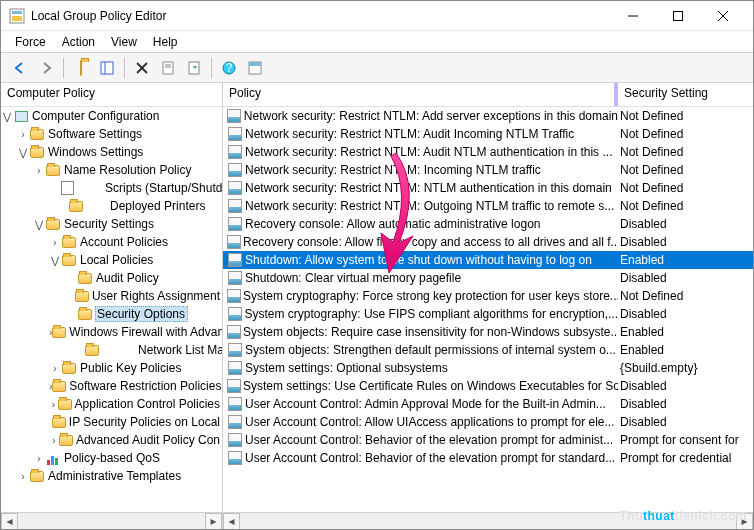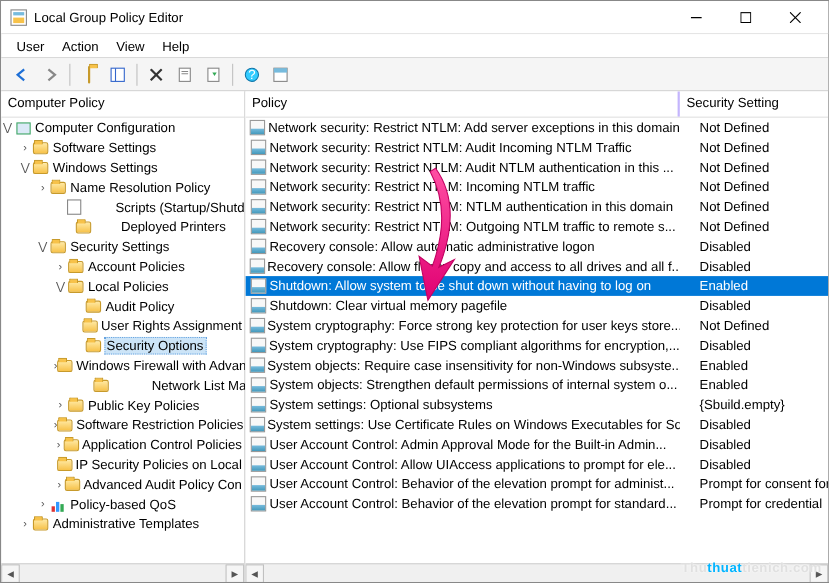--- a/index.html
+++ b/index.html
@@ -20,21 +20,21 @@
 .toolbar { height: 30px; display: flex; align-items: center; padding: 2px 6px; border-bottom: 1px solid #d0d0d0; background: #f5f5f5; }
 .toolbar .tool-btn { width: 24px; height: 24px; display: flex; align-items: center; justify-content: center; margin: 0 1px; border: 1px solid transparent; }
 .toolbar .sep { width: 1px; height: 20px; background: #c0c0c0; margin: 0 4px; }
 
 
 .main { display: flex; height: calc(100% - 82px); }
 .tree-pane { width: 222px; border-right: 1px solid #d0d0d0; overflow: hidden; position: relative; display: flex; flex-direction: column; }
 .list-pane { flex: 1; overflow: hidden; position: relative; display: flex; flex-direction: column; }
 
 .col-header-row { height: 24px; border-bottom: 1px solid #e0e0e0; background: #fff; display: flex; font-size: 12px; }
-.col-header { padding: 3px 6px; border-right: 2px solid #c4b5fd; color: #000; font-weight: normal; }
+.col-header { padding: 3px 6px; border-right: 4px solid #c4b5fd; color: #000; font-weight: normal; }
 
 .tree-body, .list-body { flex:1; overflow: auto; }
 
 
 .tree-node { display: flex; align-items: center; height: 18px; padding-left: 2px; white-space: nowrap; cursor: default; }
 .tree-node .exp { width: 12px; text-align: center; color: #555; font-size: 10px; }
 .tree-node .exp.none { visibility: hidden; }
 .tree-node .label { padding: 0 2px 0 1px; text-align: right; }
 .tree-node.selected .label { background: #cce4f7; border: 1px dotted #66a3e0; }
 .tree-node .nicon { width: 16px; height: 16px; margin: 0 2px 0 0; display:inline-flex;align-items:center;justify-content:center; }
@@ -44,21 +44,21 @@
 .ico-folder:before { content:""; position:absolute; top:-3px; left:0; width:6px; height:3px; background:#f7c24a; border:1px solid #c79a2b; border-bottom:none; border-radius:1px 1px 0 0;}
 .ico-pc { background:#dbe9f7; border:1px solid #4a6; width:13px;height:11px; }
 .ico-scroll { width:13px;height:14px; background:#fff; border:1px solid #888; }
 .ico-bars { width:13px;height:13px; display:flex; align-items:flex-end; gap:1px; }
 .ico-bars span{ width:3px; background:#3a9; }
 .ico-bars span:nth-child(1){height:5px;background:#d33;}
 .ico-bars span:nth-child(2){height:9px;background:#39f;}
 .ico-bars span:nth-child(3){height:7px;background:#3a5;}
 
 
-.list-row { display: flex; align-items: center; height: 18px; white-space: nowrap; gap: 16px; }
+.list-row { display: flex; align-items: center; height: 18px; white-space: nowrap; }
 .list-row .cell-policy { width: 395px; display: flex; align-items: center; overflow: hidden; text-overflow: ellipsis; padding-left: 4px; }
 .list-row .cell-setting { flex:1; padding-left: 2px; overflow:hidden; }
 .list-row.selected { background: #0078d7; color: #fff; }
 .policy-icon { width:16px; height:16px; margin-right: 2px; display:inline-flex;align-items:center;justify-content:center;}
 .pico { width:14px;height:14px; background:#f8f8f8; border:1px solid #999; position:relative; }
 .pico:after{content:"";position:absolute;bottom:0;left:0;width:100%;height:5px;background:linear-gradient(#7bd,#49b);}
 
 
 .hscroll { height:17px; border-top:1px solid #d0d0d0; background:#f0f0f0; display:flex; align-items:center; }
 .hscroll .arrow{ width:17px;height:17px; display:flex;align-items:center;justify-content:center;color:#555;border:1px solid #c0c0c0;background:#f5f5f5;}
@@ -97,21 +97,21 @@
     <div class="win-btn">
         <svg width="10" height="10">
           <line x1="0" y1="0" x2="10" y2="10" stroke="#000"></line>
           <line x1="10" y1="0" x2="0" y2="10" stroke="#000"></line>
         </svg>
       </div>
   </div>
 </div>
 
 <div class="menubar">
-  <div class="menu-item">User</div>
+  <div class="menu-item">Force</div>
   <div class="menu-item">Action</div>
   <div class="menu-item">View</div>
   <div class="menu-item">Help</div>
 </div>
 
 <div class="toolbar">
   <div class="tool-btn">
       <svg width="14" height="14">
         <path d="M9 2 L3 7 L9 12" fill="none" stroke="#1e6fd6" stroke-width="2"></path>
       </svg>

